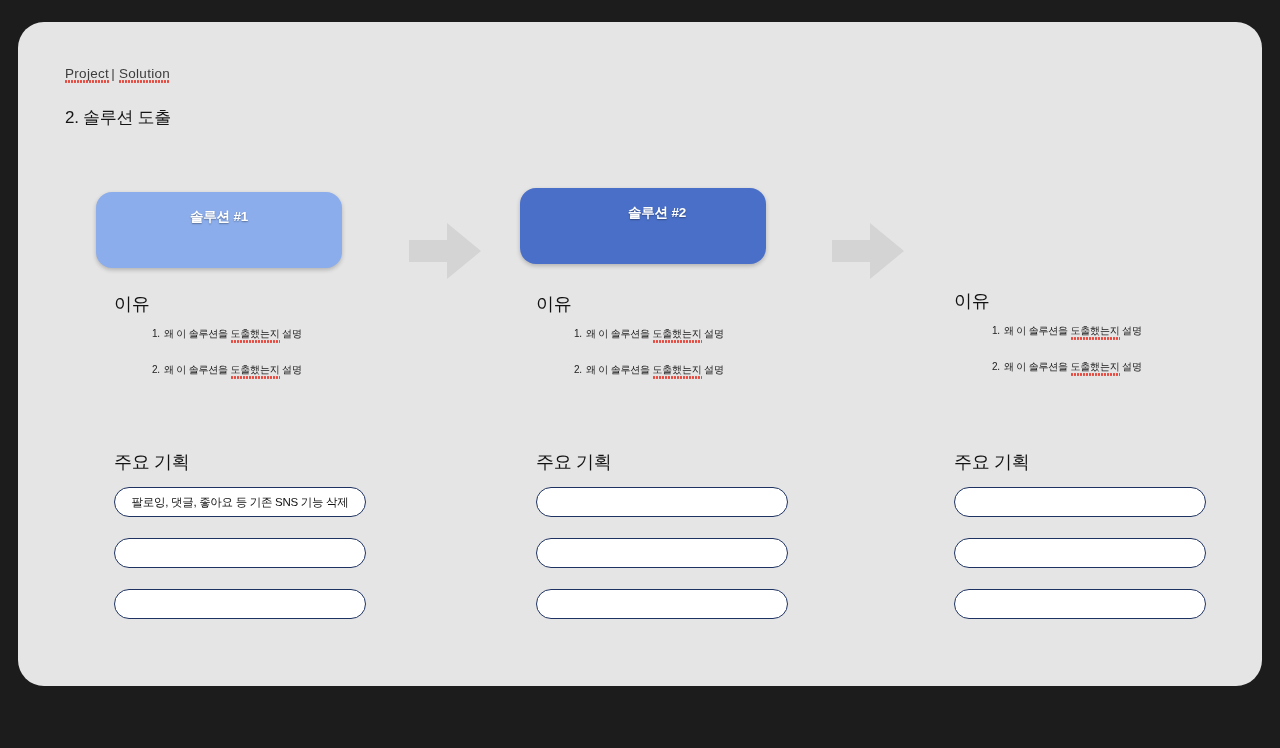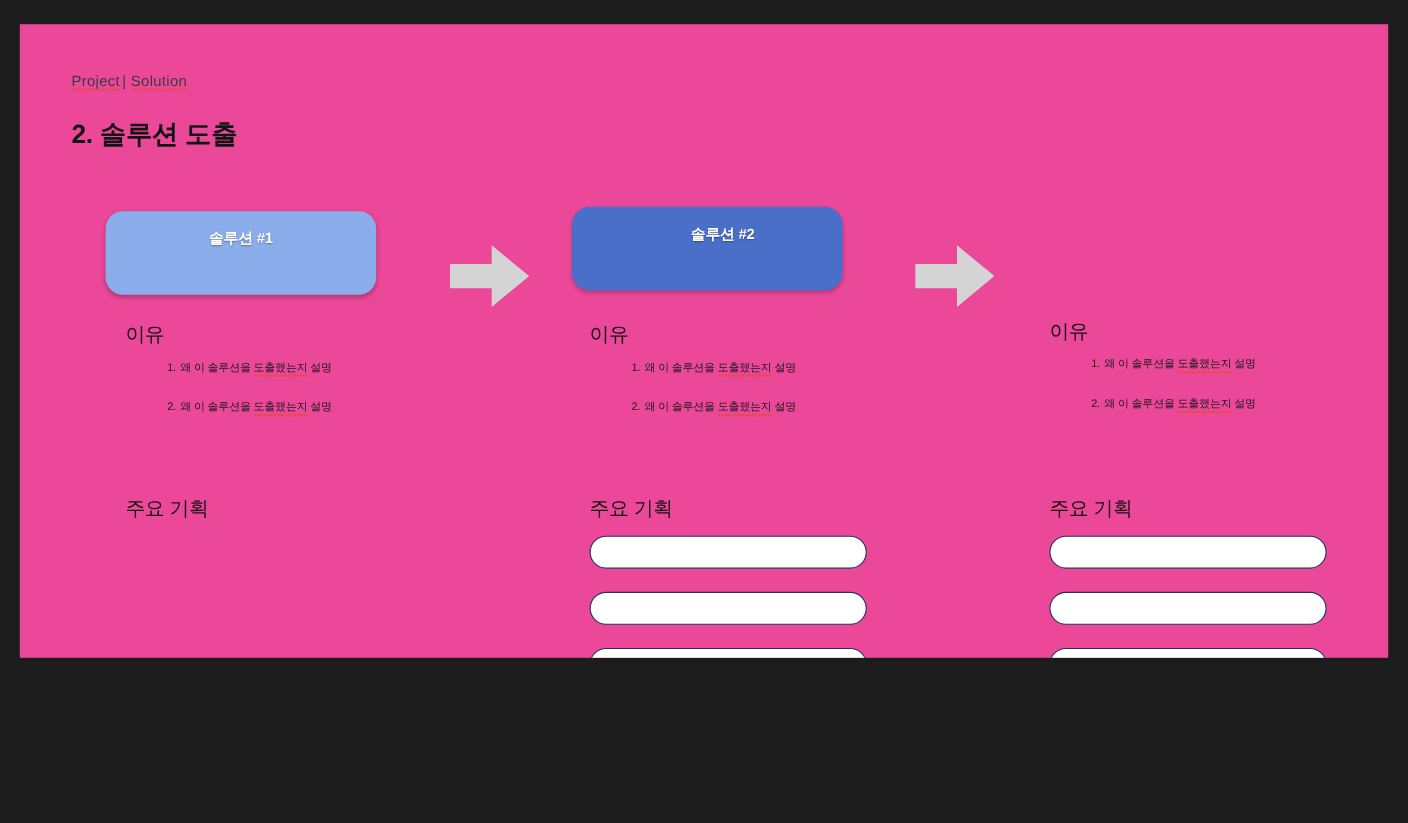--- a/index.html
+++ b/index.html
@@ -18,23 +18,24 @@
     width: 1280px;
     height: 748px;
     background: #1c1c1c;
   }
 
   .slide {
     position: absolute;
     left: 18px;
     top: 22px;
     width: 1244px;
-    height: 576px;
-    background: #ec4899;
+    height: 664px;
+    background: #e5e5e5;
     overflow: hidden;
+    border-radius: 26px;
   }
 
   
   .breadcrumb {
     position: absolute;
     left: 47px;
     top: 44px;
     font-size: 13.5px;
     color: #3c3c3c;
     letter-spacing: .3px;
@@ -57,22 +58,22 @@
   .bc-sep {
     display: inline-block;
     padding: 0 4px 0 2px;
     color: #3c3c3c;
   }
 
   .page-title {
     position: absolute;
     left: 47px;
     top: 84px;
-    font-size: 24px;
-    font-weight: 700;
+    font-size: 17px;
+    font-weight: 400;
     color: #141414;
     letter-spacing: -0.3px;
     white-space: nowrap;
   }
 
   
   .columns {
     position: absolute;
     left: 0;
     top: 0;
@@ -244,20 +245,31 @@
           <li class="reason-item">
             <span class="reason-num">1.</span><span>왜 이 솔루션을 </span><span class="misspell">도출했는지</span><span> 설명</span>
           </li>
           <li class="reason-item">
             <span class="reason-num">2.</span><span>왜 이 솔루션을 </span><span class="misspell">도출했는지</span><span> 설명</span>
           </li>
         </ul>
 
         <div class="section-heading feature-heading">주요 기획</div>
 
+        <div class="pill-stack">
+          <div class="feature-pill">
+            <span class="pill-text">팔로잉, 댓글, 좋아요 등 기존 SNS 기능 삭제</span>
+          </div>
+          <div class="feature-pill">
+            <span class="pill-text"></span>
+          </div>
+          <div class="feature-pill">
+            <span class="pill-text"></span>
+          </div>
+        </div>
       </div>
 
       <div class="column col-1">
 
         <div class="solution-card" style="background: rgb(74, 111, 200);">
           <span class="card-label">솔루션 #2</span>
         </div>
 
         <div class="section-heading reason-heading">이유</div>
 

